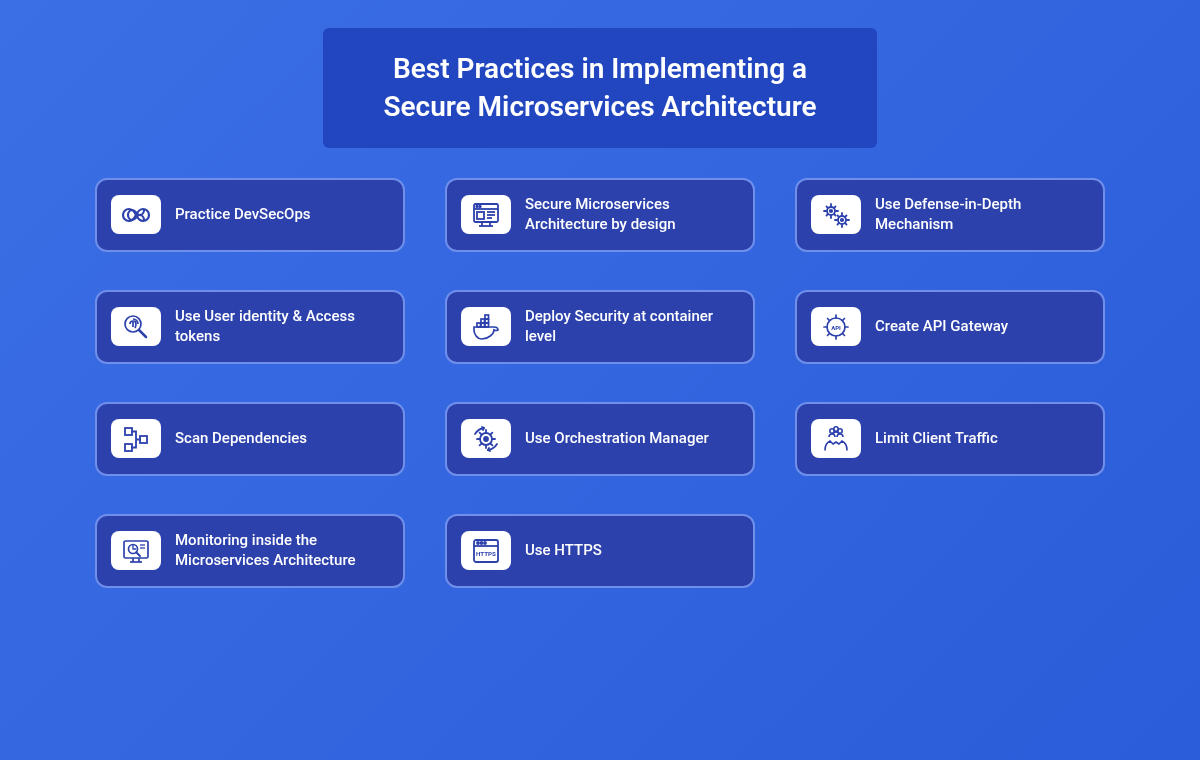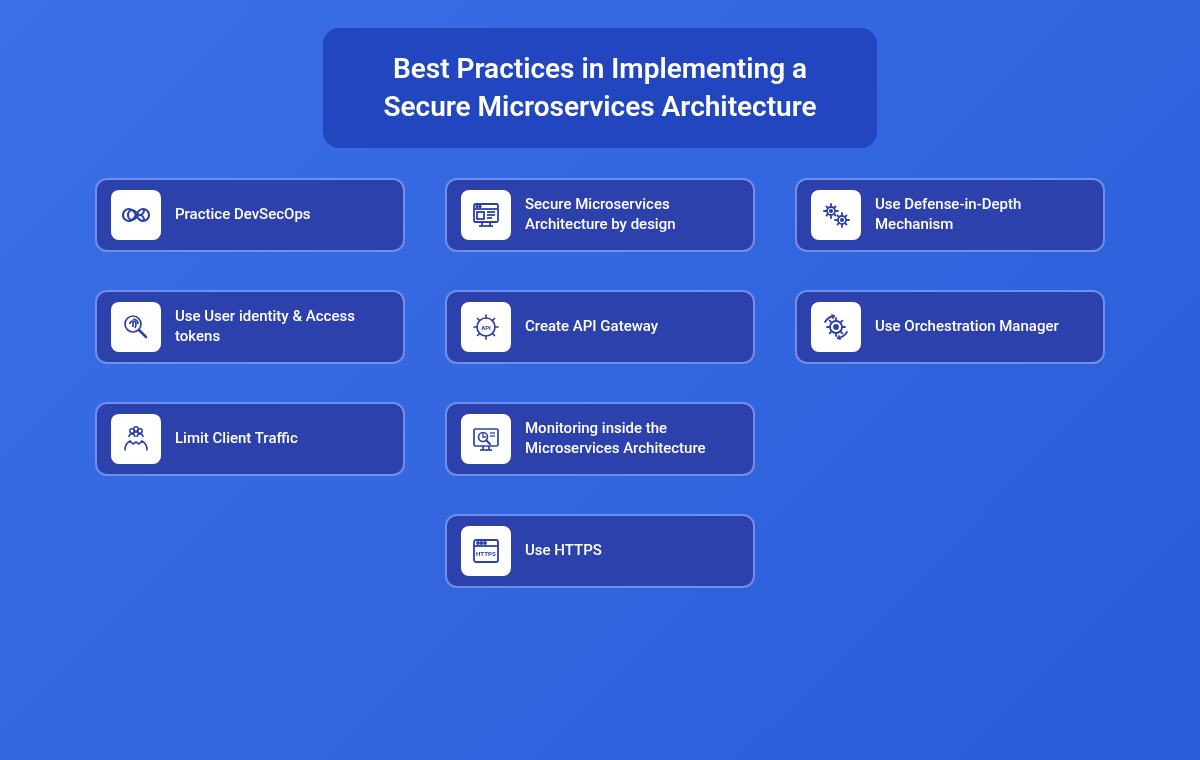--- a/index.html
+++ b/index.html
@@ -8,21 +8,21 @@
     height: 760px;
     background: linear-gradient(135deg, #3B6FE5 0%, #2B5CD9 100%);
     font-family: -apple-system, BlinkMacSystemFont, "Segoe UI", Roboto, sans-serif;
     display: flex;
     flex-direction: column;
     align-items: center;
     padding-top: 28px;
   }
   .title-wrap {
     background: #2146C0;
-    border-radius: 16px;
+    border-radius: 6px;
     padding: 22px 60px;
     text-align: center;
     margin-bottom: 30px;
   }
   .title-wrap h1 {
     color: #fff;
     font-size: 28px;
     font-weight: 600;
     line-height: 1.35;
   }
@@ -37,21 +37,21 @@
     border: 2px solid #6F8FEB;
     border-radius: 12px;
     padding: 10px 14px;
     display: flex;
     align-items: center;
     gap: 14px;
     min-height: 74px;
   }
   .icon-box {
     width: 50px;
-    height: 50px;
+    height: 39px;
     background: #fff;
     border-radius: 8px;
     flex-shrink: 0;
     display: flex;
     align-items: center;
     justify-content: center;
   }
   .icon-box svg { width: 32px; height: 32px; }
   .card-label {
     color: #fff;
@@ -124,32 +124,57 @@
     <div class="icon-box">
       <svg viewBox="0 0 32 32" fill="none" stroke="#2C41AC" stroke-width="1.7">
         <circle cx="13" cy="13" r="8"></circle>
         <path d="M13 8a5 5 0 0 1 5 5M10 13a3 3 0 0 1 6 0c0 2-1 4-1 4M13 11v5"></path>
         <line x1="19" y1="19" x2="26" y2="26" stroke-width="2.5" stroke-linecap="round"></line>
       </svg>
     </div>
     <div class="card-label">Use User identity &amp; Access tokens</div>
   </div>
 
+  <div class="card">
+    <div class="icon-box">
+      <svg viewBox="0 0 32 32" fill="none" stroke="#2C41AC" stroke-width="1.7">
+        <path d="M4 16h20c2 0 4 1 4 3 0 0-2 1-4 0 0 4-6 9-12 9-5 0-8-5-8-9v-3z"></path>
+        <rect x="7" y="12" width="3.5" height="4"></rect>
+        <rect x="11" y="12" width="3.5" height="4"></rect>
+        <rect x="15" y="12" width="3.5" height="4"></rect>
+        <rect x="11" y="8" width="3.5" height="4"></rect>
+        <rect x="15" y="8" width="3.5" height="4"></rect>
+        <rect x="15" y="4" width="3.5" height="4"></rect>
+      </svg>
+    </div>
+    <div class="card-label">Deploy Security at container level</div>
+  </div>
 
   <div class="card">
     <div class="icon-box">
       <svg viewBox="0 0 32 32" fill="none" stroke="#2C41AC" stroke-width="1.7">
         <circle cx="16" cy="16" r="9"></circle>
         <path d="M16 4v3M16 25v3M4 16h3M25 16h3M7.5 7.5l2 2M22.5 22.5l2 2M7.5 24.5l2-2M22.5 9.5l2-2" stroke-linecap="round"></path>
         <text x="16" y="19" font-size="6" font-weight="bold" text-anchor="middle" fill="#2C41AC" stroke="none">API</text>
       </svg>
     </div>
     <div class="card-label">Create API Gateway</div>
   </div>
 
+  <div class="card">
+    <div class="icon-box">
+      <svg viewBox="0 0 32 32" fill="none" stroke="#2C41AC" stroke-width="1.8">
+        <rect x="5" y="5" width="7" height="7"></rect>
+        <rect x="20" y="13" width="7" height="7"></rect>
+        <rect x="5" y="21" width="7" height="7"></rect>
+        <path d="M12 8.5h4v16h-4M16 16.5h4" stroke-linecap="round"></path>
+      </svg>
+    </div>
+    <div class="card-label">Scan Dependencies</div>
+  </div>
 
   <div class="card">
     <div class="icon-box">
       <svg viewBox="0 0 32 32" fill="none" stroke="#2C41AC" stroke-width="1.8">
         <circle cx="16" cy="16" r="6"></circle>
         <circle cx="16" cy="16" r="2" fill="#2C41AC"></circle>
         <path d="M16 7v3M16 22v3M7 16h3M22 16h3M9.6 9.6l2.1 2.1M20.3 20.3l2.1 2.1M9.6 22.4l2.1-2.1M20.3 11.7l2.1-2.1" stroke-linecap="round"></path>
         <path d="M5 11a13 13 0 0 1 9-6M27 21a13 13 0 0 1-9 6" stroke-linecap="round"></path>
         <path d="M12 4l2 1-1 2M20 28l-2-1 1-2" stroke-linecap="round" fill="none"></path>
       </svg>

